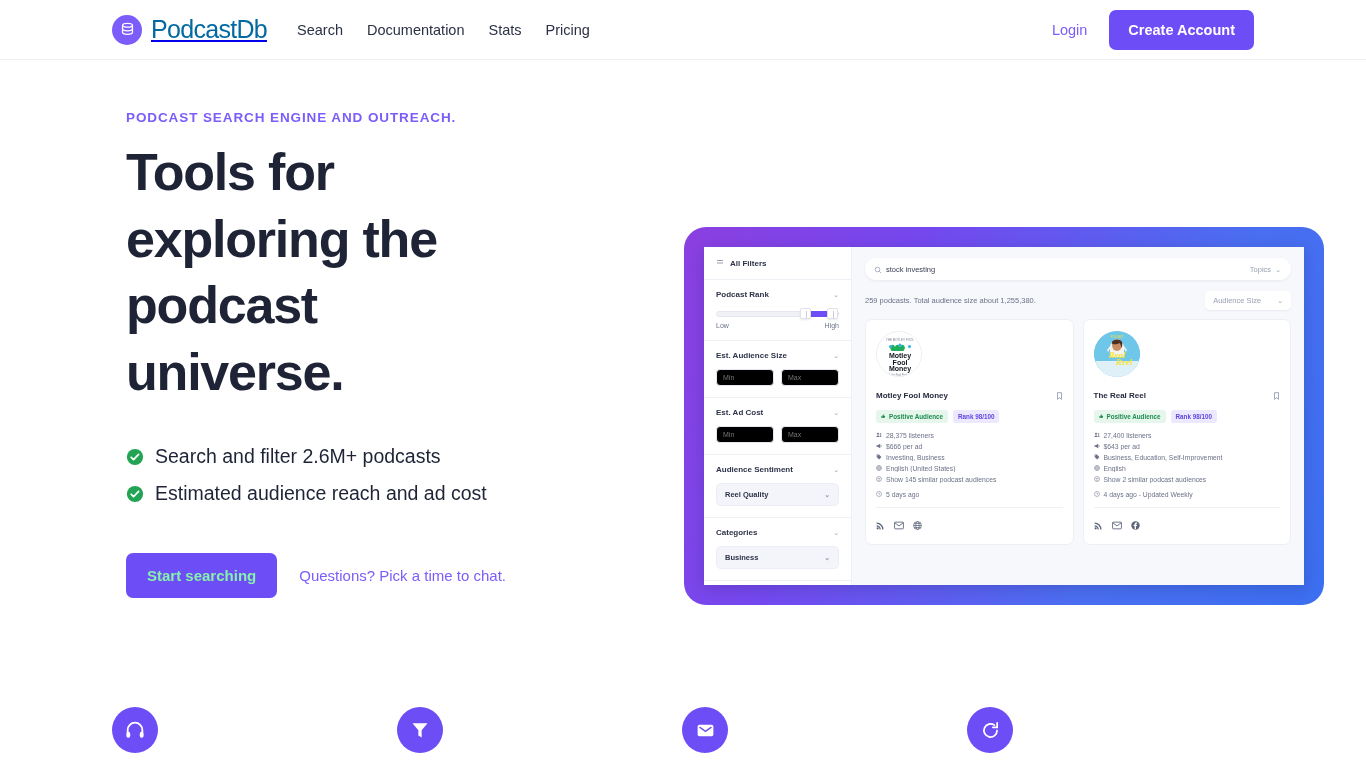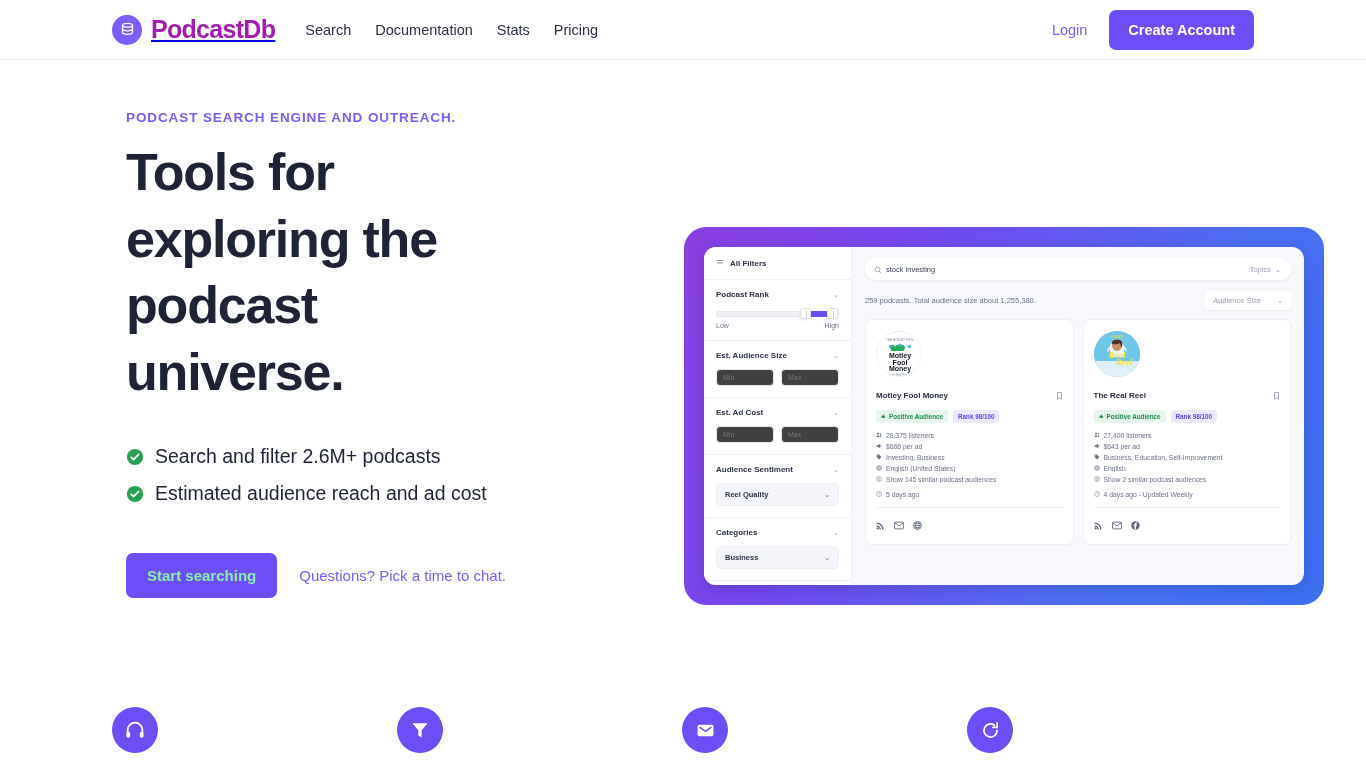--- a/index.html
+++ b/index.html
@@ -28,23 +28,23 @@
   }
   .brand-mark {
     width: 30px; height: 30px;
     border-radius: 50%;
     background: #7c5cfa;
     display: flex; align-items: center; justify-content: center;
     flex: 0 0 auto;
   }
   .brand-name {
     font-size: 25px;
-    font-weight: bold;
+    font-weight: normal;
     letter-spacing: -0.7px;
-    color: #a21caf;
+    color: #0369a1;
   }
   .main-nav { display: flex; align-items: center; gap: 24px; }
   .nav-link {
     font-size: 14.5px;
     color: #2b3044;
     text-decoration: none;
     white-space: nowrap;
   }
   .header-right {
     margin-left: auto;
@@ -133,21 +133,21 @@
     width: 640px;
     height: 378px;
     border-radius: 22px;
     background: linear-gradient(115deg, #8b3fe0 0%, #7448ee 30%, #4a6ef0 70%, #3b6ef0 100%);
     padding: 20px;
   }
   .mock-app {
     width: 100%;
     height: 100%;
     background: #f7f8fc;
-    border-radius: 12px;
+    border-radius: 0;
     display: flex;
     overflow: hidden;
     box-shadow: 0 3px 12px rgba(20,25,55,.18);
   }
 
   
   .mock-sidebar {
     width: 148px;
     flex: 0 0 148px;
     background: #fff;
@@ -200,21 +200,21 @@
   }
   .minmax { display: flex; gap: 7px; }
   .minmax input {
     width: 50%;
     border: 1px solid #e4e7ef;
     border-radius: 4px;
     padding: 4px 6px;
     font-size: 7px;
     color: #9aa1b5;
     font-family: "Liberation Sans", sans-serif;
-    background: #404040;
+    background: #000000;
   }
   .sb-select {
     background: #f4f5fa;
     border: 1px solid #eceef5;
     border-radius: 5px;
     padding: 6px 8px;
     display: flex; align-items: center; justify-content: space-between;
     font-size: 7.5px; font-weight: bold; color: #2d3348;
   }
 

